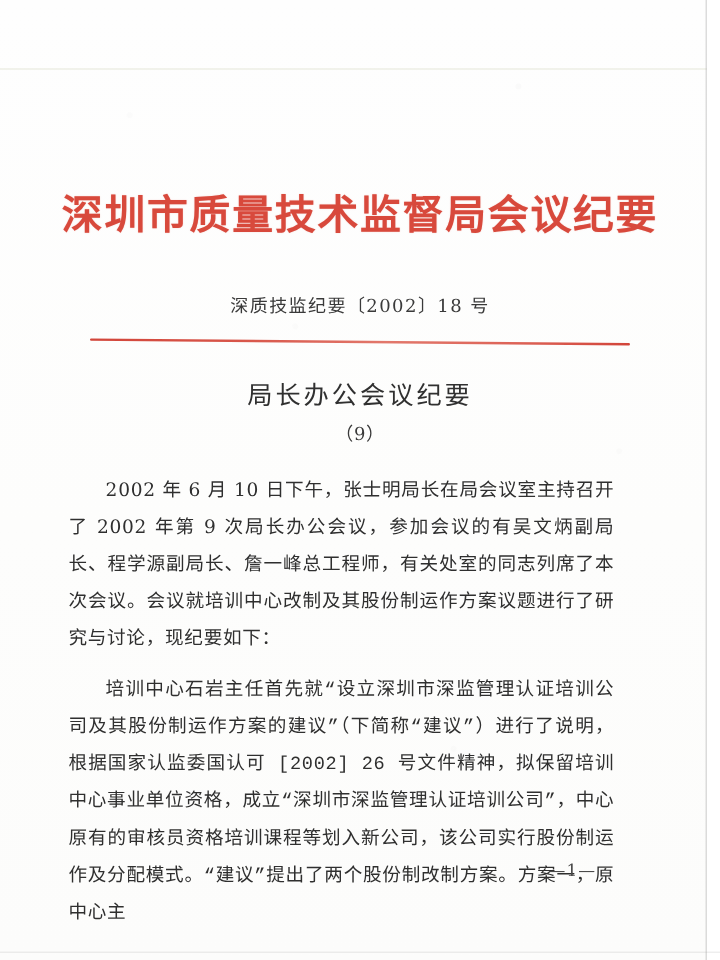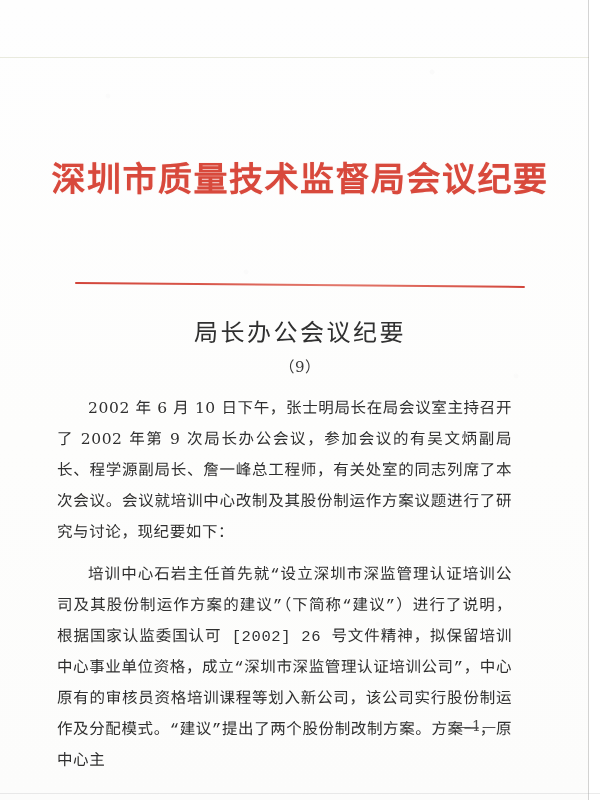--- a/index.html
+++ b/index.html
@@ -133,21 +133,21 @@
 
   
   .subtitle-block {
     position: absolute;
     top: 313px;
     left: 0;
     right: 0;
     text-align: center;
   }
   .subtitle-main {
-    font-size: 24px;
+    font-size: 21px;
     letter-spacing: 2.5px;
     color: #303030;
     white-space: nowrap;
   }
   .subtitle-seq {
     margin-top: 7px;
     font-size: 15px;
     letter-spacing: 0.5px;
     color: #3a3a3a;
   }
@@ -202,20 +202,21 @@
   <div class="scan-edge-far-right"></div>
   <div class="scan-edge-right"></div>
   <div class="scan-edge-bottom"></div>
 
   <div class="content">
 
     <div class="masthead">
       <div class="masthead-title">深圳市质量技术监督局会议纪要</div>
     </div>
 
+    <div class="doc-number">深质技监纪要〔2002〕18 号</div>
 
     <div class="red-rule"></div>
 
     <div class="subtitle-block">
       <div class="subtitle-main">局长办公会议纪要</div>
       <div class="subtitle-seq">（9）</div>
     </div>
 
     <div class="body-text">
       <p class="para">2002 年 6 月 10 日下午，张士明局长在局会议室主持召开了 2002 年第 9 次局长办公会议，参加会议的有吴文炳副局长、程学源副局长、詹一峰总工程师，有关处室的同志列席了本次会议。会议就培训中心改制及其股份制运作方案议题进行了研究与讨论，现纪要如下：</p>

